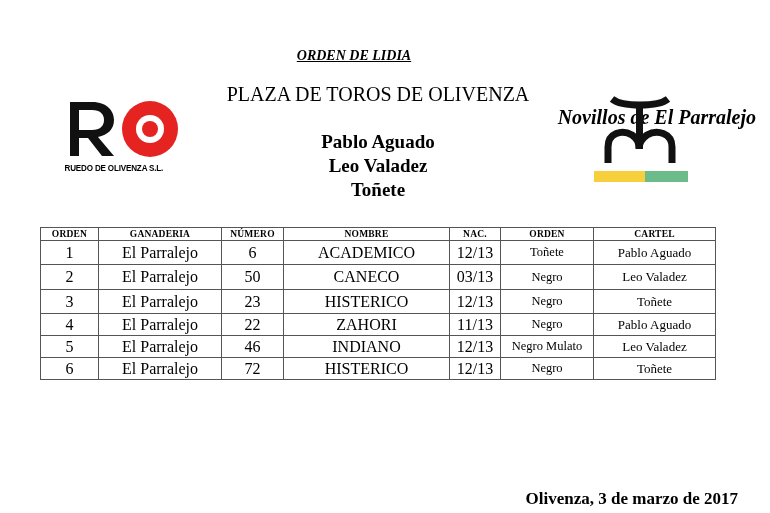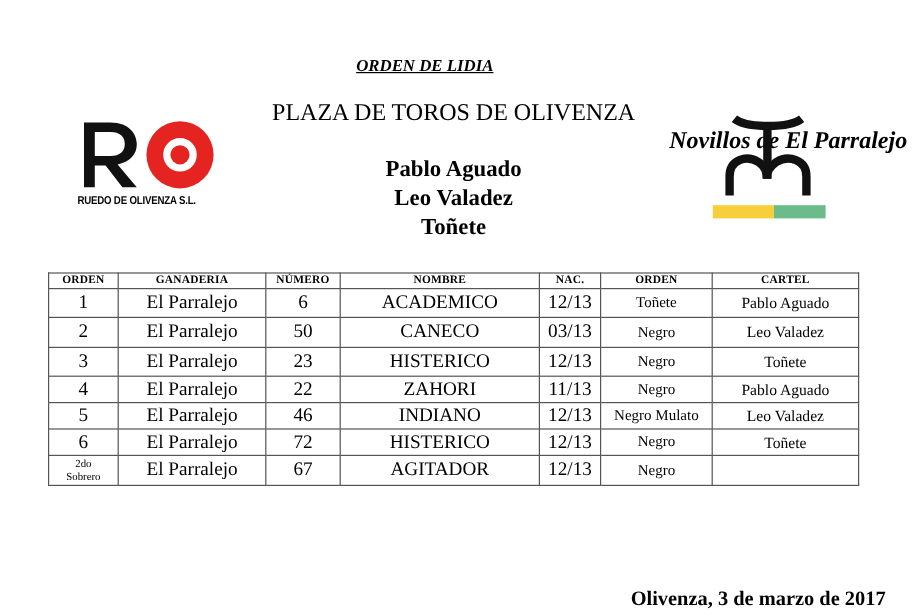--- a/index.html
+++ b/index.html
@@ -154,25 +154,16 @@
     </tr>
     <tr class="r-b">
       <td class="orden">6</td>
       <td>El Parralejo</td>
       <td>72</td>
       <td>HISTERICO</td>
       <td>12/13</td>
       <td class="capa">Negro</td>
       <td class="cartel">Toñete</td>
     </tr>
-    <tr class="r-c">
-      <td class="orden small"><span>2do</span><br><span>Sobrero</span></td>
-      <td>El Parralejo</td>
-      <td>67</td>
-      <td>AGITADOR</td>
-      <td>12/13</td>
-      <td class="capa">Negro</td>
-      <td class="cartel"></td>
-    </tr>
   </tbody>
 </table>
 
 <div class="footer">Olivenza, 3 de marzo de 2017</div>
 
 </body></html>

